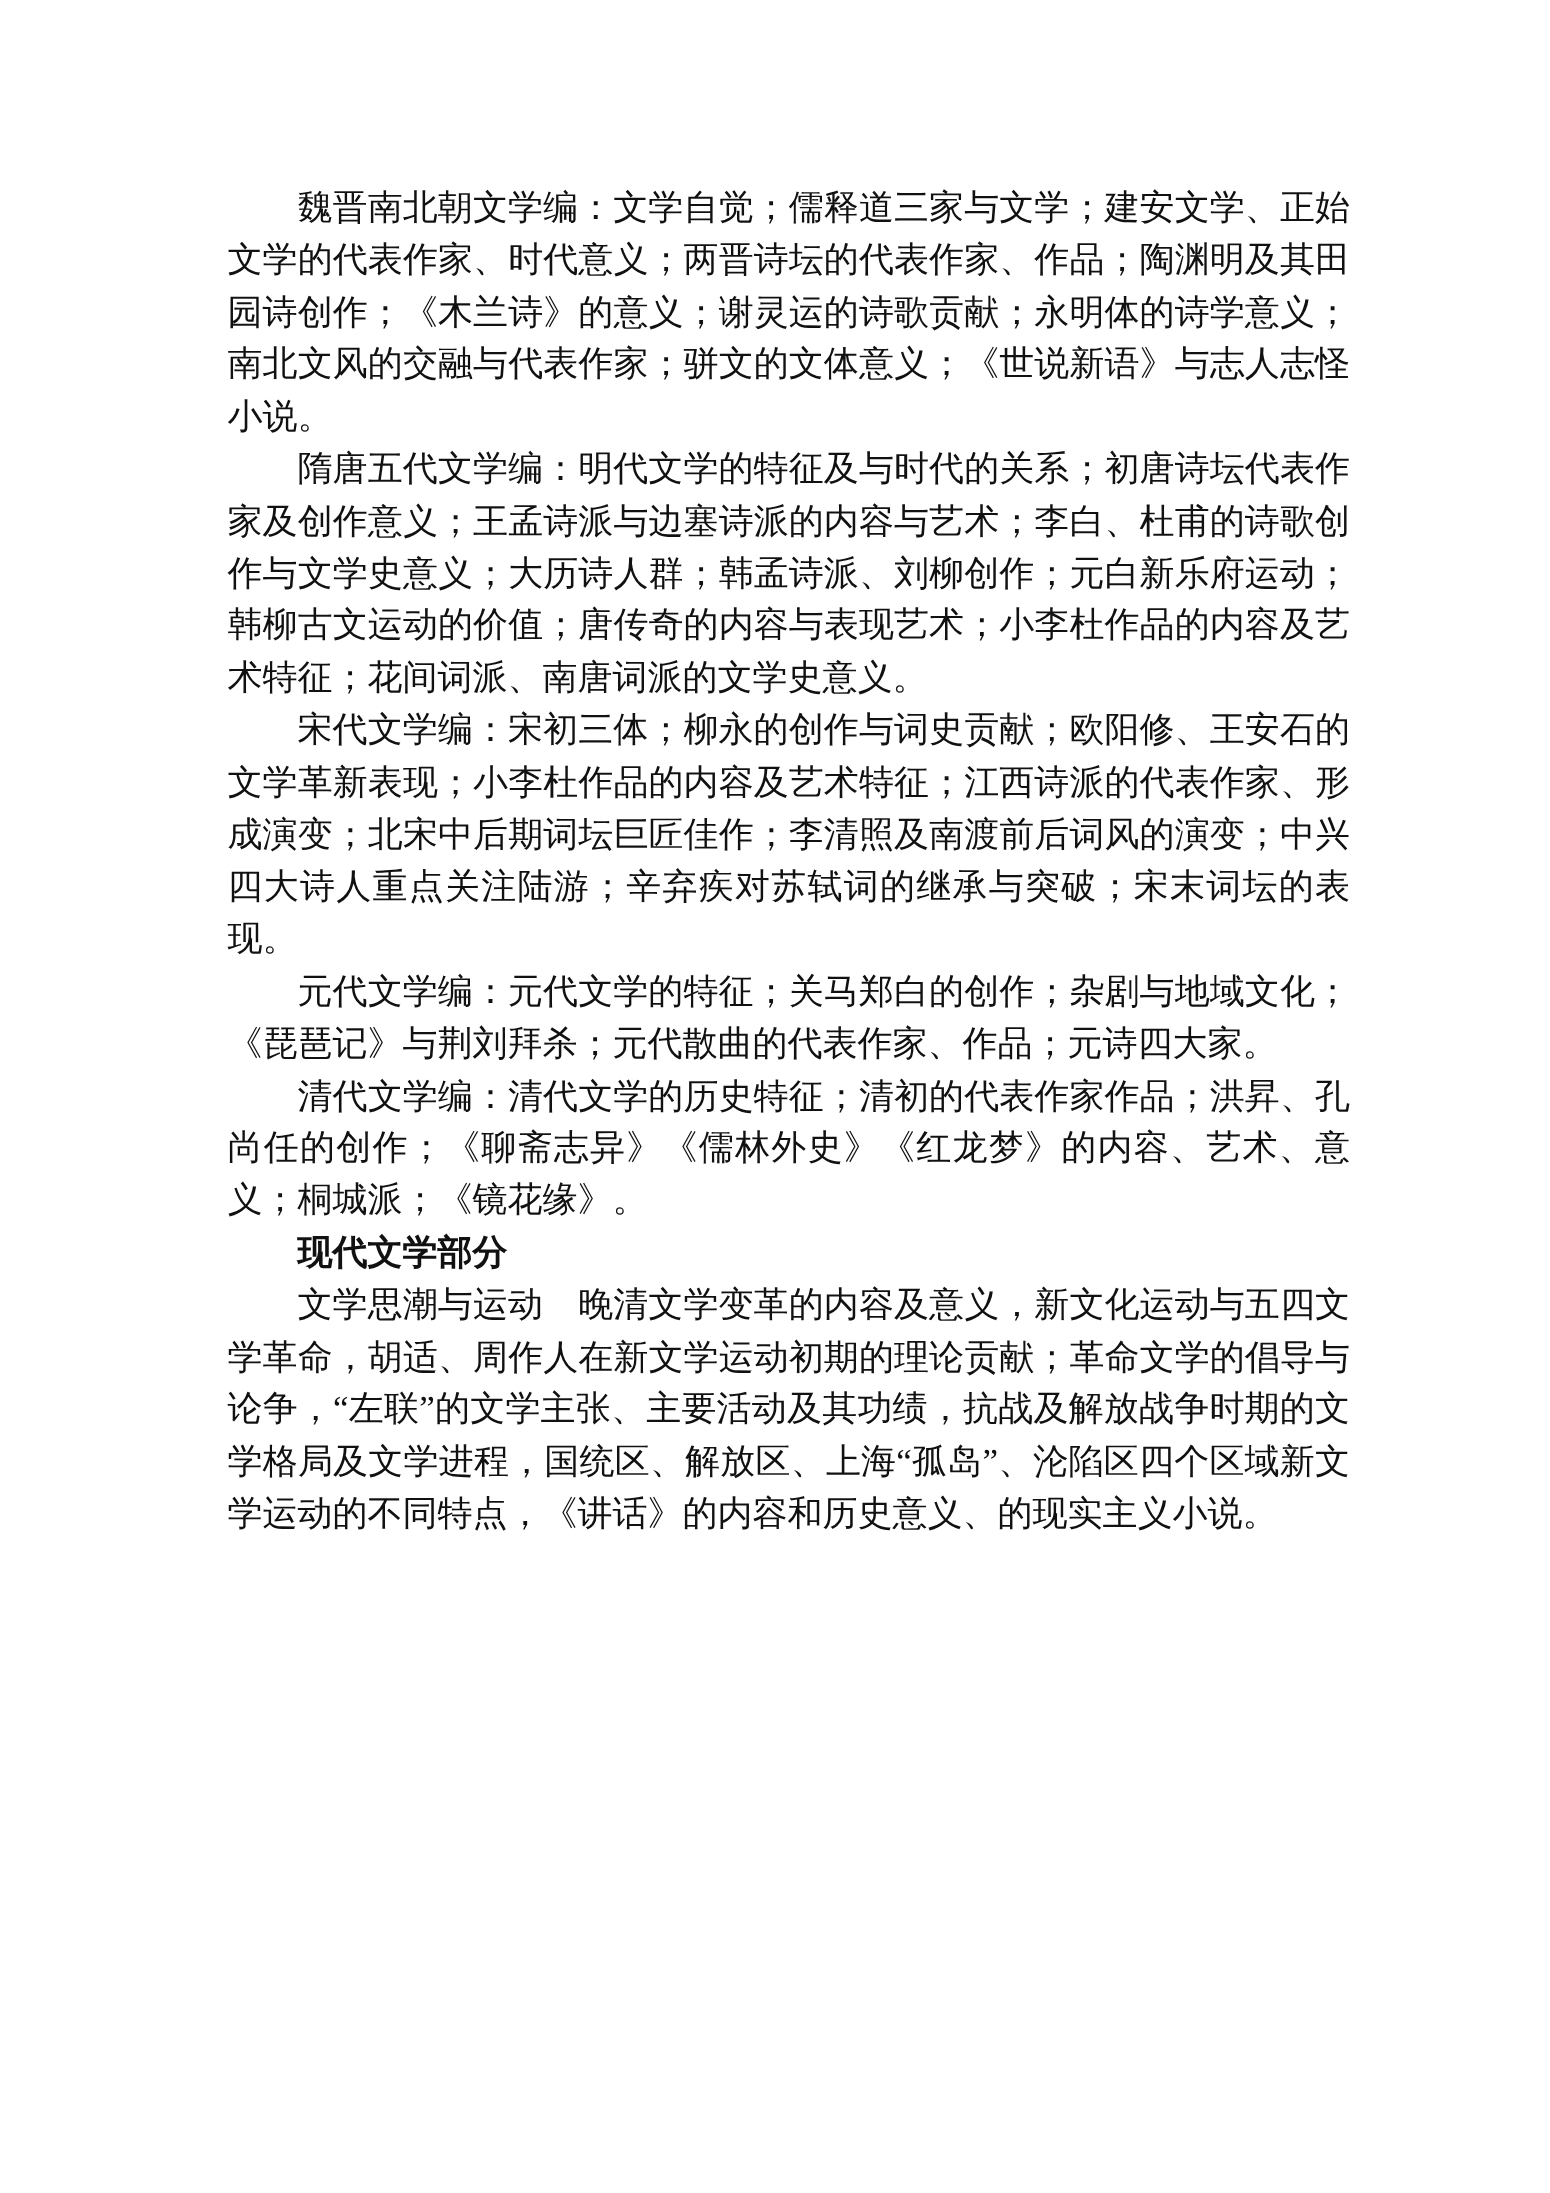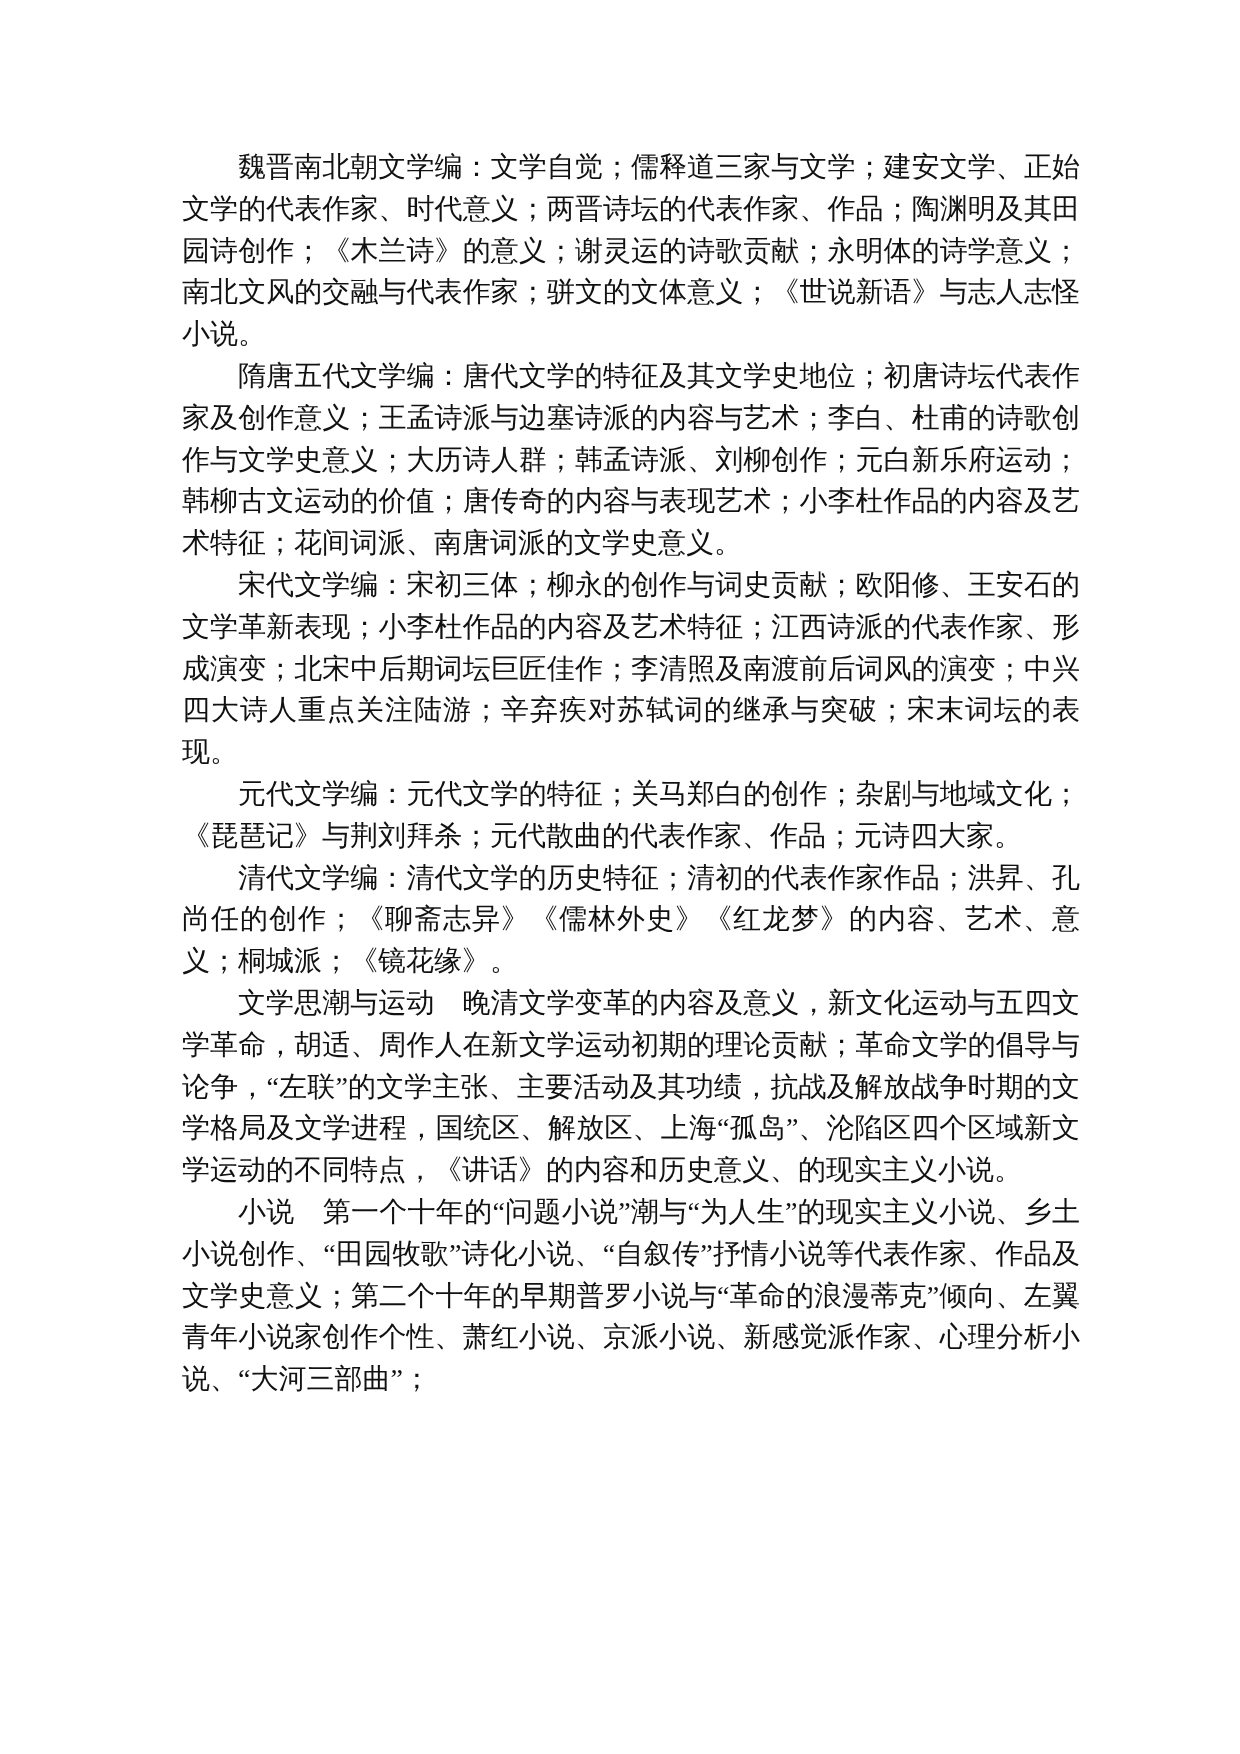--- a/index.html
+++ b/index.html
@@ -37,20 +37,20 @@
     font-weight: bold;
     text-align: left;
   }
 </style>
 </head>
 <body>
 
 <div class="page">
   <div class="text-block">
     <p class="para">魏晋南北朝文学编：文学自觉；儒释道三家与文学；建安文学、正始文学的代表作家、时代意义；两晋诗坛的代表作家、作品；陶渊明及其田园诗创作；《木兰诗》的意义；谢灵运的诗歌贡献；永明体的诗学意义；南北文风的交融与代表作家；骈文的文体意义；《世说新语》与志人志怪小说。</p>
-    <p class="para">隋唐五代文学编：唐代文学的特征及其文学史地位；初唐诗坛代表作家及创作意义；王孟诗派与边塞诗派的内容与艺术；李白、杜甫的诗歌创作与文学史意义；大历诗人群；韩孟诗派、刘柳创作；元白新乐府运动；韩柳古文运动的价值；唐传奇的内容与表现艺术；小李杜作品的内容及艺术特征；花间词派、南唐词派的文学史意义。</p>
+    <p class="para">隋唐五代文学编：明代文学的特征及与时代的关系；初唐诗坛代表作家及创作意义；王孟诗派与边塞诗派的内容与艺术；李白、杜甫的诗歌创作与文学史意义；大历诗人群；韩孟诗派、刘柳创作；元白新乐府运动；韩柳古文运动的价值；唐传奇的内容与表现艺术；小李杜作品的内容及艺术特征；花间词派、南唐词派的文学史意义。</p>
     <p class="para">宋代文学编：宋初三体；柳永的创作与词史贡献；欧阳修、王安石的文学革新表现；小李杜作品的内容及艺术特征；江西诗派的代表作家、形成演变；北宋中后期词坛巨匠佳作；李清照及南渡前后词风的演变；中兴四大诗人重点关注陆游；辛弃疾对苏轼词的继承与突破；宋末词坛的表现。</p>
     <p class="para">元代文学编：元代文学的特征；关马郑白的创作；杂剧与地域文化；《琵琶记》与荆刘拜杀；元代散曲的代表作家、作品；元诗四大家。</p>
     <p class="para">清代文学编：清代文学的历史特征；清初的代表作家作品；洪昇、孔尚任的创作；《聊斋志异》《儒林外史》《红龙梦》的内容、艺术、意义；桐城派；《镜花缘》。</p>
+    <p class="para heading">现代文学部分</p>
     <p class="para">文学思潮与运动　晚清文学变革的内容及意义，新文化运动与五四文学革命，胡适、周作人在新文学运动初期的理论贡献；革命文学的倡导与论争，“左联”的文学主张、主要活动及其功绩，抗战及解放战争时期的文学格局及文学进程，国统区、解放区、上海“孤岛”、沦陷区四个区域新文学运动的不同特点，《讲话》的内容和历史意义、的现实主义小说。</p>
-    <p class="para">小说　第一个十年的“问题小说”潮与“为人生”的现实主义小说、乡土小说创作、“田园牧歌”诗化小说、“自叙传”抒情小说等代表作家、作品及文学史意义；第二个十年的早期普罗小说与“革命的浪漫蒂克”倾向、左翼青年小说家创作个性、萧红小说、京派小说、新感觉派作家、心理分析小说、“大河三部曲”；</p>
   </div>
 </div>
 
 </body></html>

